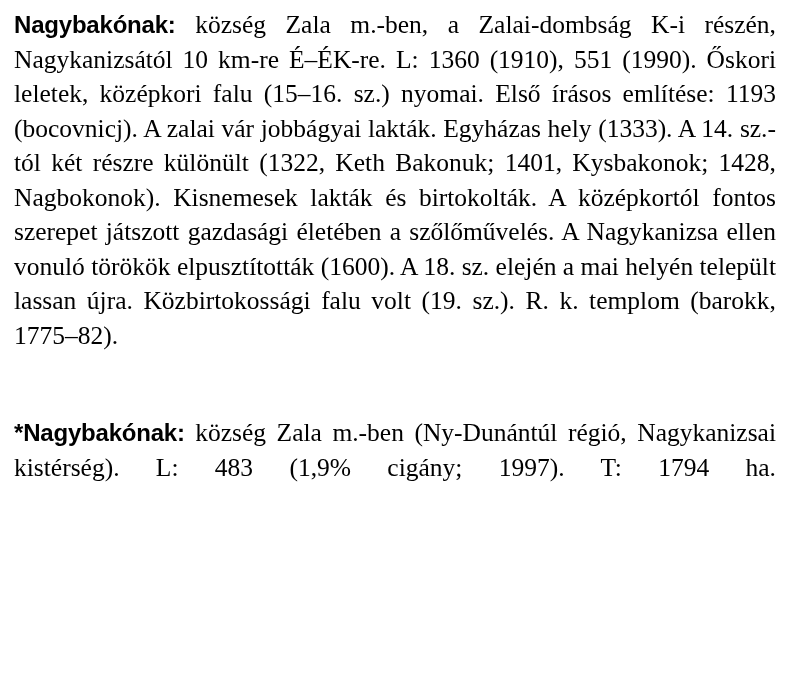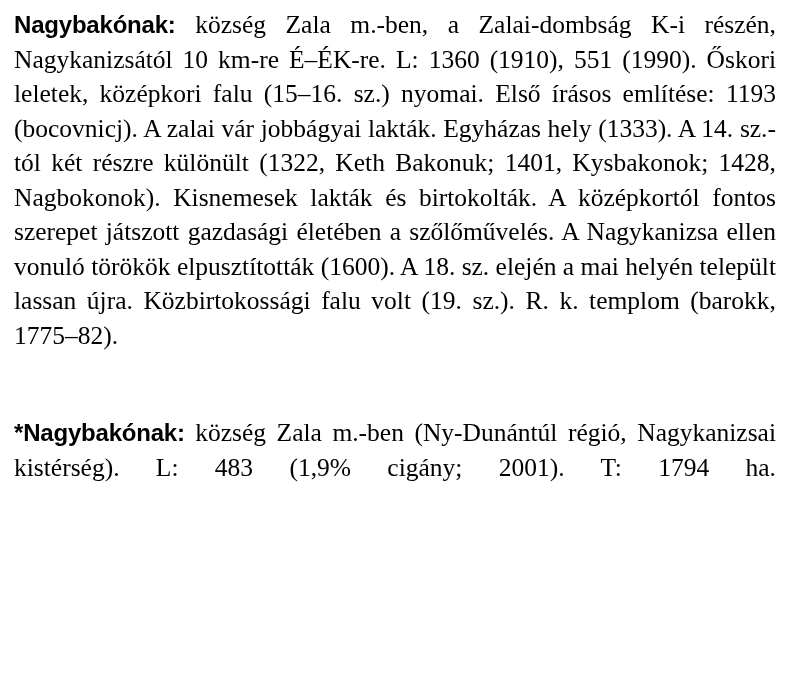--- a/index.html
+++ b/index.html
@@ -51,15 +51,15 @@
     width: 100%;
   }
 </style>
 </head>
 <body>
 
 <div class="page">
 
   <p class="entry first"><span class="headword">Nagybakónak:</span> <span class="body-text">község Zala m.-ben, a Zalai-dombság K-i részén, Nagykanizsától 10 km-re É–ÉK-re. L: 1360 (1910), 551 (1990). Őskori leletek, középkori falu (15–16. sz.) nyomai. Első írásos említése: 1193 (bocovnicj). A zalai vár jobbágyai lakták. Egyházas hely (1333). A 14. sz.-tól két részre különült (1322, Keth Bakonuk; 1401, Kysbakonok; 1428, Nagbokonok). Kisnemesek lakták és birtokolták. A középkortól fontos szerepet játszott gazdasági életében a szőlőművelés. A Nagykanizsa ellen vonuló törökök elpusztították (1600). A 18. sz. elején a mai helyén települt lassan újra. Közbirtokossági falu volt (19. sz.). R. k. templom (barokk, 1775–82).</span></p>
 
-  <p class="entry second"><span class="headword">*Nagybakónak:</span> <span class="body-text">község Zala m.-ben (Ny-Dunántúl régió, Nagykanizsai kistérség). L: 483 (1,9% cigány; 2001). T: 1794 ha.</span></p>
+  <p class="entry second"><span class="headword">*Nagybakónak:</span> <span class="body-text">község Zala m.-ben (Ny-Dunántúl régió, Nagykanizsai kistérség). L: 483 (1,9% cigány; 1997). T: 1794 ha.</span></p>
 
 </div>
 
 </body></html>

